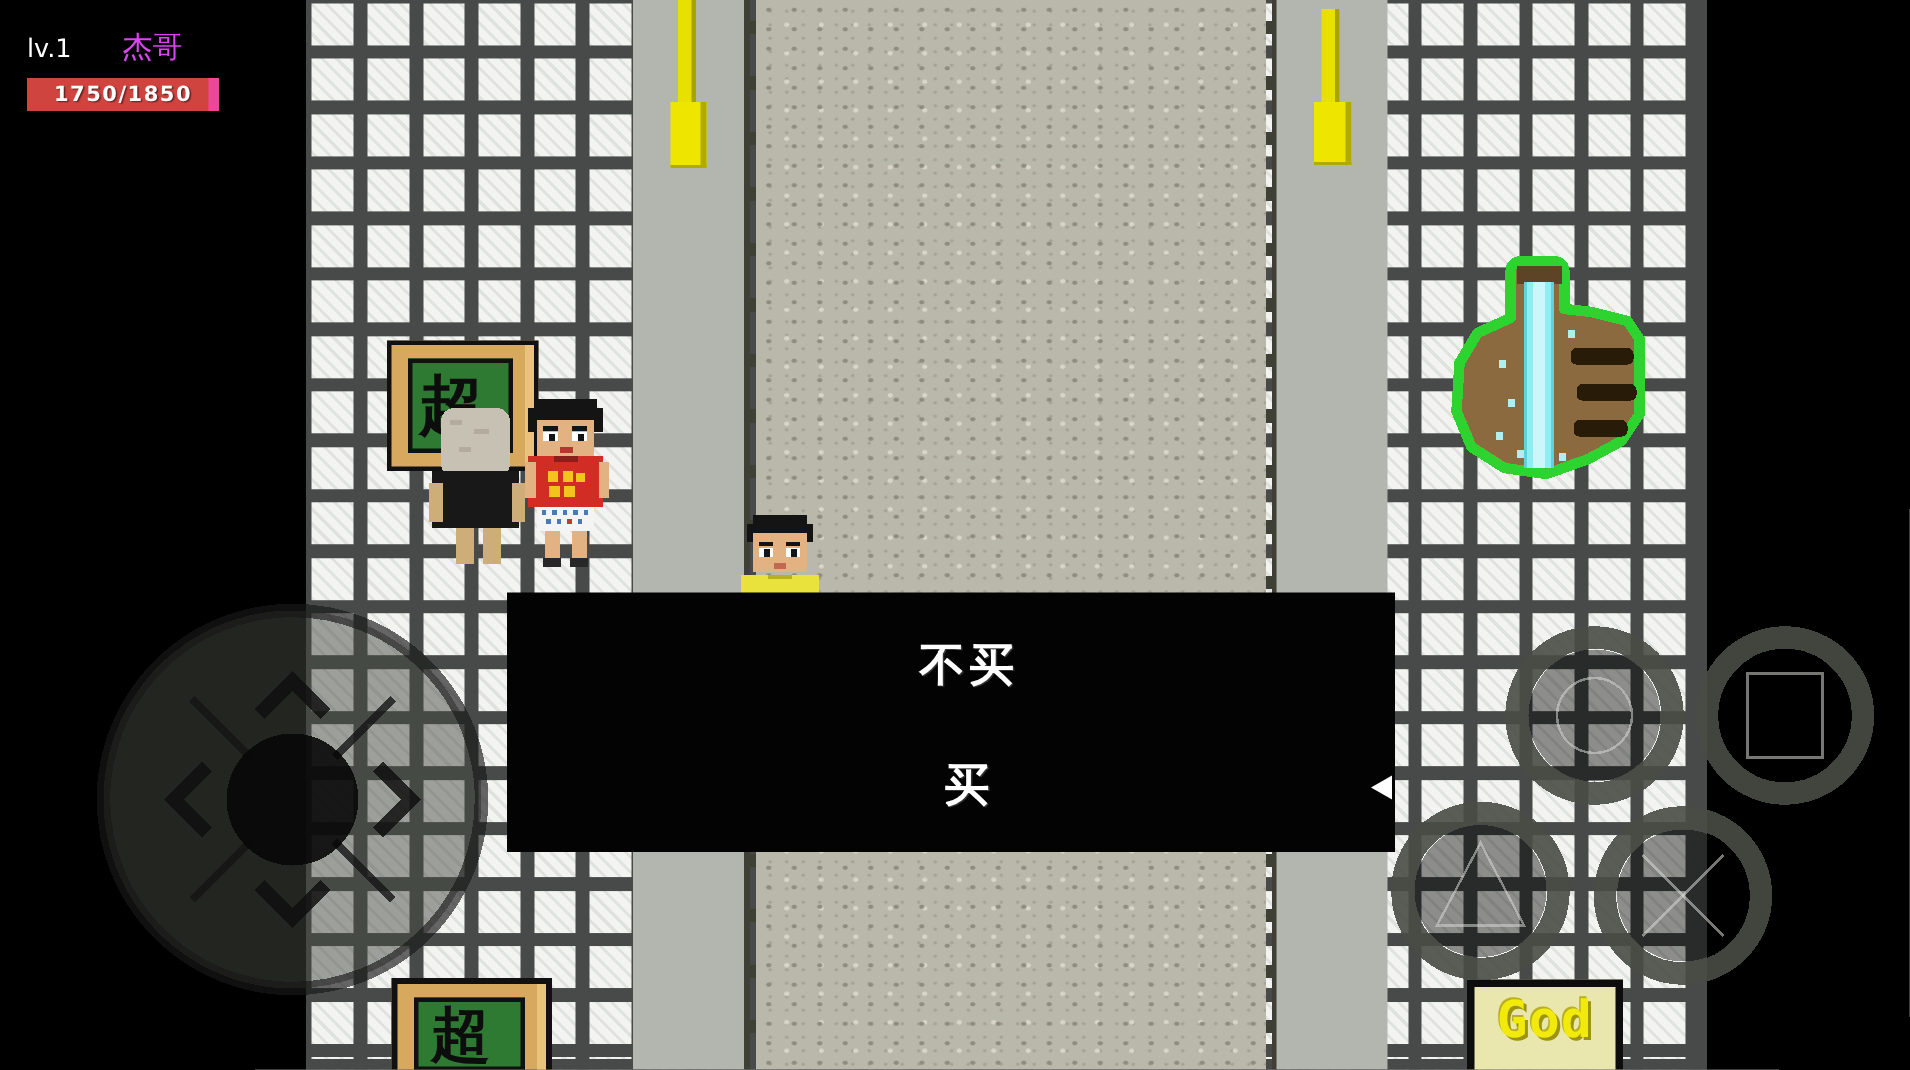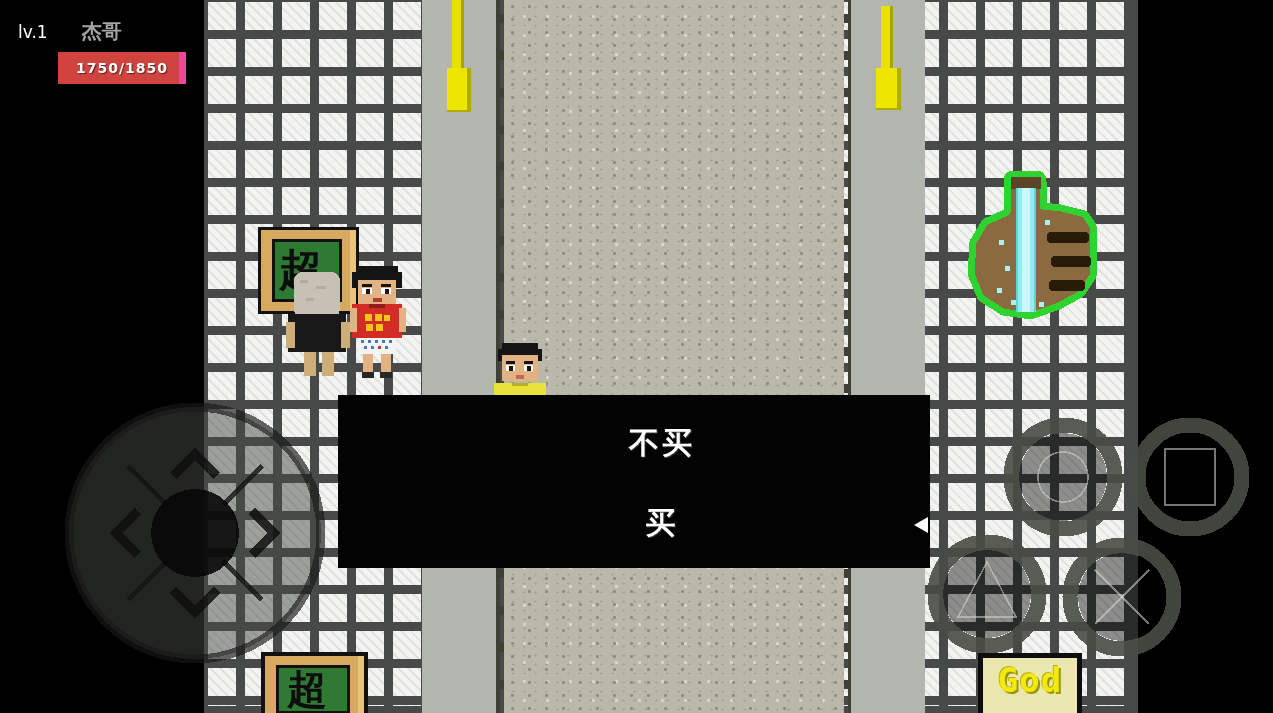--- a/index.html
+++ b/index.html
@@ -84,44 +84,44 @@
   
   .sprite { position:absolute; }
   svg { shape-rendering:crispEdges; }
 
   
   #dialog {
     position:absolute; left:338px; top:395px; width:592px; height:173px;
     background:#030303; z-index:30;
   }
   .dialog-option {
-    position:absolute; left:16px; width:100%;
+    position:absolute; left:0; width:100%;
     text-align:center; color:#fff; font-weight:bold;
     font-size:30px; letter-spacing:3px;
     text-shadow:1px 1px 0 #333;
     padding-left:24px;
   }
   #dialog-option-0 { top:28px; }
   #dialog-option-1 { top:108px; }
   #dialog-cursor {
     position:absolute; right:2px; top:122px;
     width:0; height:0;
     border-top:8px solid transparent;
     border-bottom:8px solid transparent;
     border-right:14px solid #fff;
   }
 
   
   #hud { position:absolute; left:18px; top:18px; z-index:40; }
   #hud-name-row { display:flex; align-items:baseline; gap:34px; }
   #hud-level { color:#fff; font-weight:normal; font-size:17px; text-shadow:1px 1px 2px #000; }
-  #hud-player-name { color:#a3a3a3; font-weight:bold; font-size:20px; text-shadow:1px 1px 2px #000; }
+  #hud-player-name { color:#d946ef; font-weight:normal; font-size:20px; text-shadow:1px 1px 2px #000; }
   #hp-bar {
-    position:relative; margin-top:7px; width:128px; height:32px;
-    background:#ec4899; overflow:hidden;margin-left:40px;
+    position:relative; margin-top:7px; width:128px; height:22px;
+    background:#ec4899; overflow:hidden;
   }
   #hp-fill { position:absolute; left:0; top:0; height:100%; background:#d04440; }
   #hp-text {
     position:absolute; left:0; top:0; width:100%; height:100%;
     display:flex; align-items:center; justify-content:center;
     color:#fff; font-weight:bold; font-size:14px; letter-spacing:1px;
     text-shadow:1px 1px 1px rgba(0,0,0,0.55);
   }
 
   

